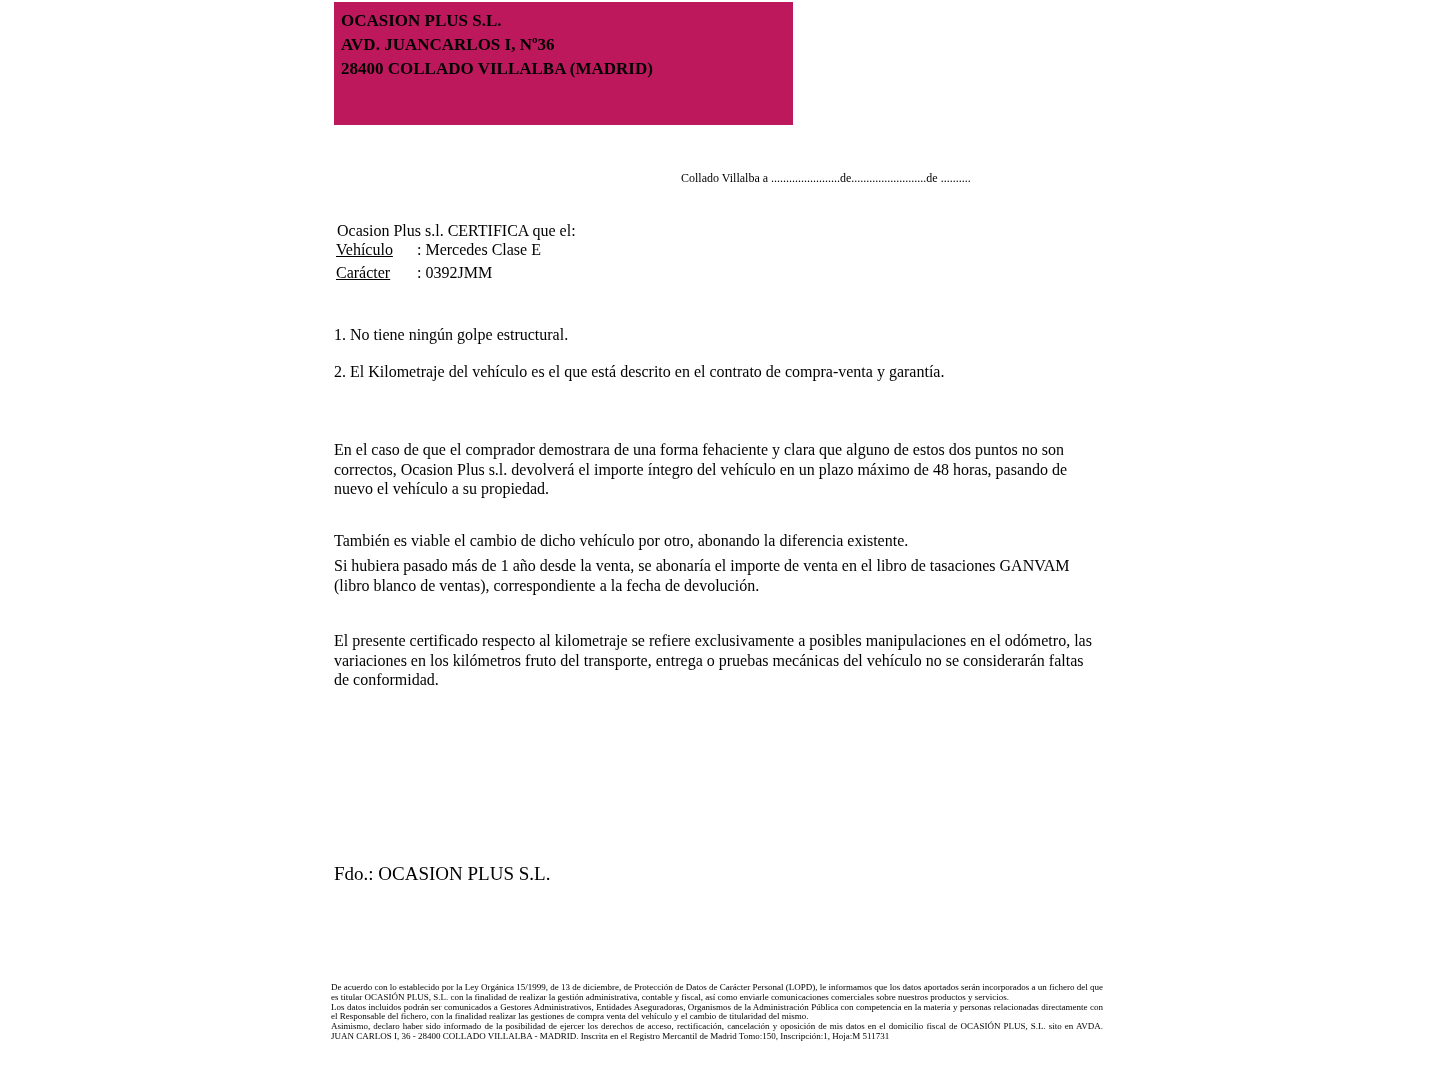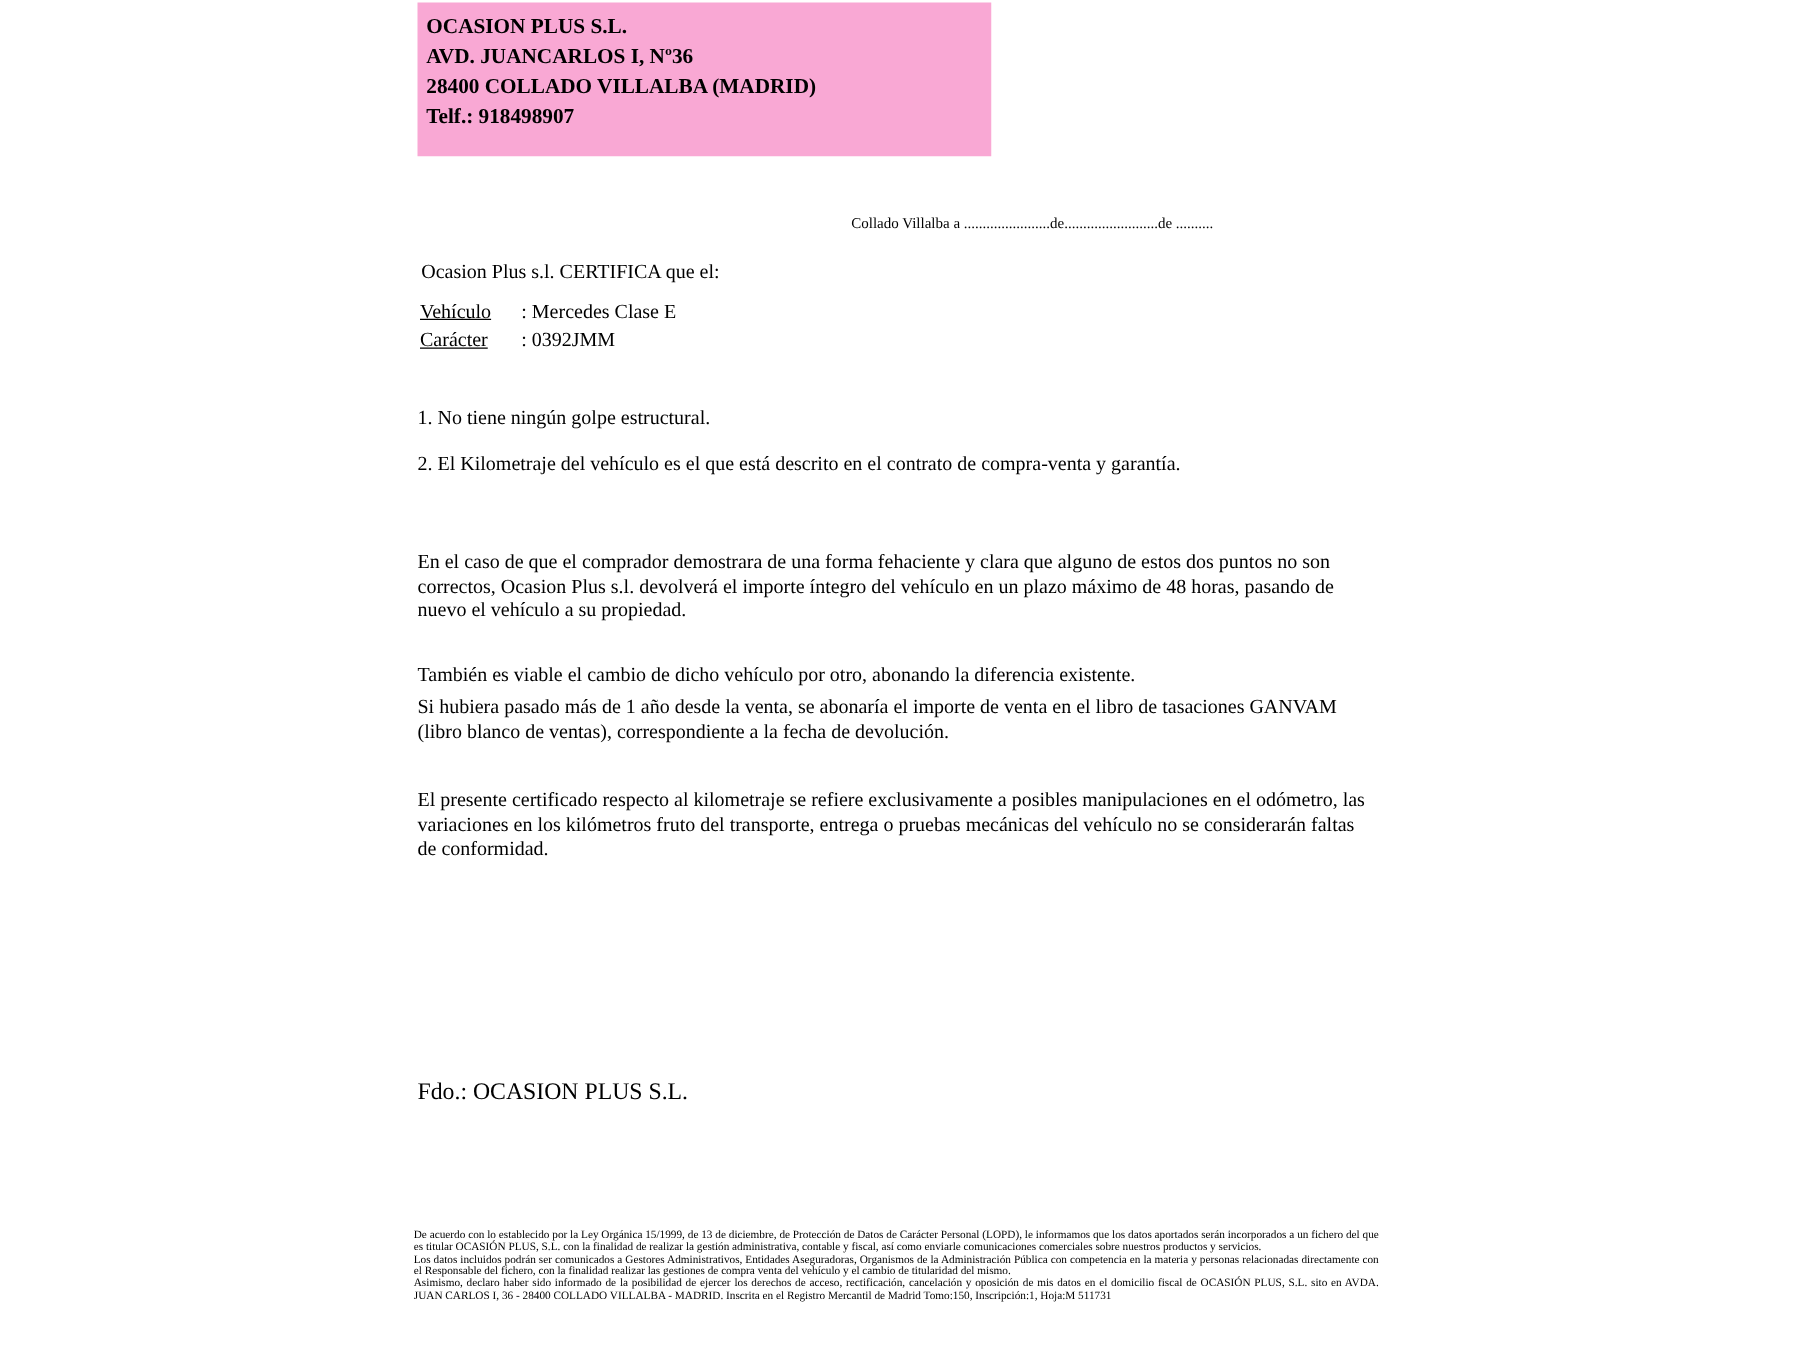--- a/index.html
+++ b/index.html
@@ -12,39 +12,39 @@
     font-family: "Liberation Serif", "DejaVu Serif", serif;
     color: #000000;
     overflow: hidden;
   }
   .company-header {
     position: absolute;
     left: 334px;
     top: 2px;
     width: 459px;
     height: 123px;
-    background: #f9a8d4;
+    background: #be185d;
     padding: 7px 8px 0 7px;
     font-weight: bold;
     font-size: 17px;
     line-height: 24px;
   }
   .date-line {
     position: absolute;
     left: 681px;
     top: 171px;
     font-size: 12px;
     white-space: nowrap;
   }
   .body-text {
     font-size: 16px;
     line-height: 19.5px;
   }
   .abs { position: absolute; }
-  .cert-intro { left: 337px; top: 208px; }
+  .cert-intro { left: 337px; top: 221px; }
   .veh-row   { left: 336px; top: 240px; }
   .mat-row   { left: 336px; top: 263px; }
   .label-cell {
     display: inline-block;
     width: 81px;
   }
   .underlined { text-decoration: underline; }
   .point-1 { left: 334px; top: 325px; }
   .point-2 { left: 334px; top: 362px; width: 770px; }
   .para-1 { left: 334px; top: 440px; width: 762px; }
@@ -64,21 +64,20 @@
 </style>
 </head>
 <body>
 
 <div class="page">
 
   <div class="company-header">
     <div>OCASION PLUS S.L.</div>
     <div>AVD. JUANCARLOS I, Nº36</div>
     <div>28400 COLLADO VILLALBA (MADRID)</div>
-    <div>Telf.: 918498907</div>
   </div>
 
   <div class="date-line">Collado Villalba a .......................de.........................de ..........</div>
 
   <div class="abs body-text cert-intro">Ocasion Plus s.l. CERTIFICA que el:</div>
 
   <div class="abs body-text veh-row">
     <span class="label-cell"><span class="underlined">Vehículo</span></span><span>: Mercedes Clase E</span>
   </div>
 

